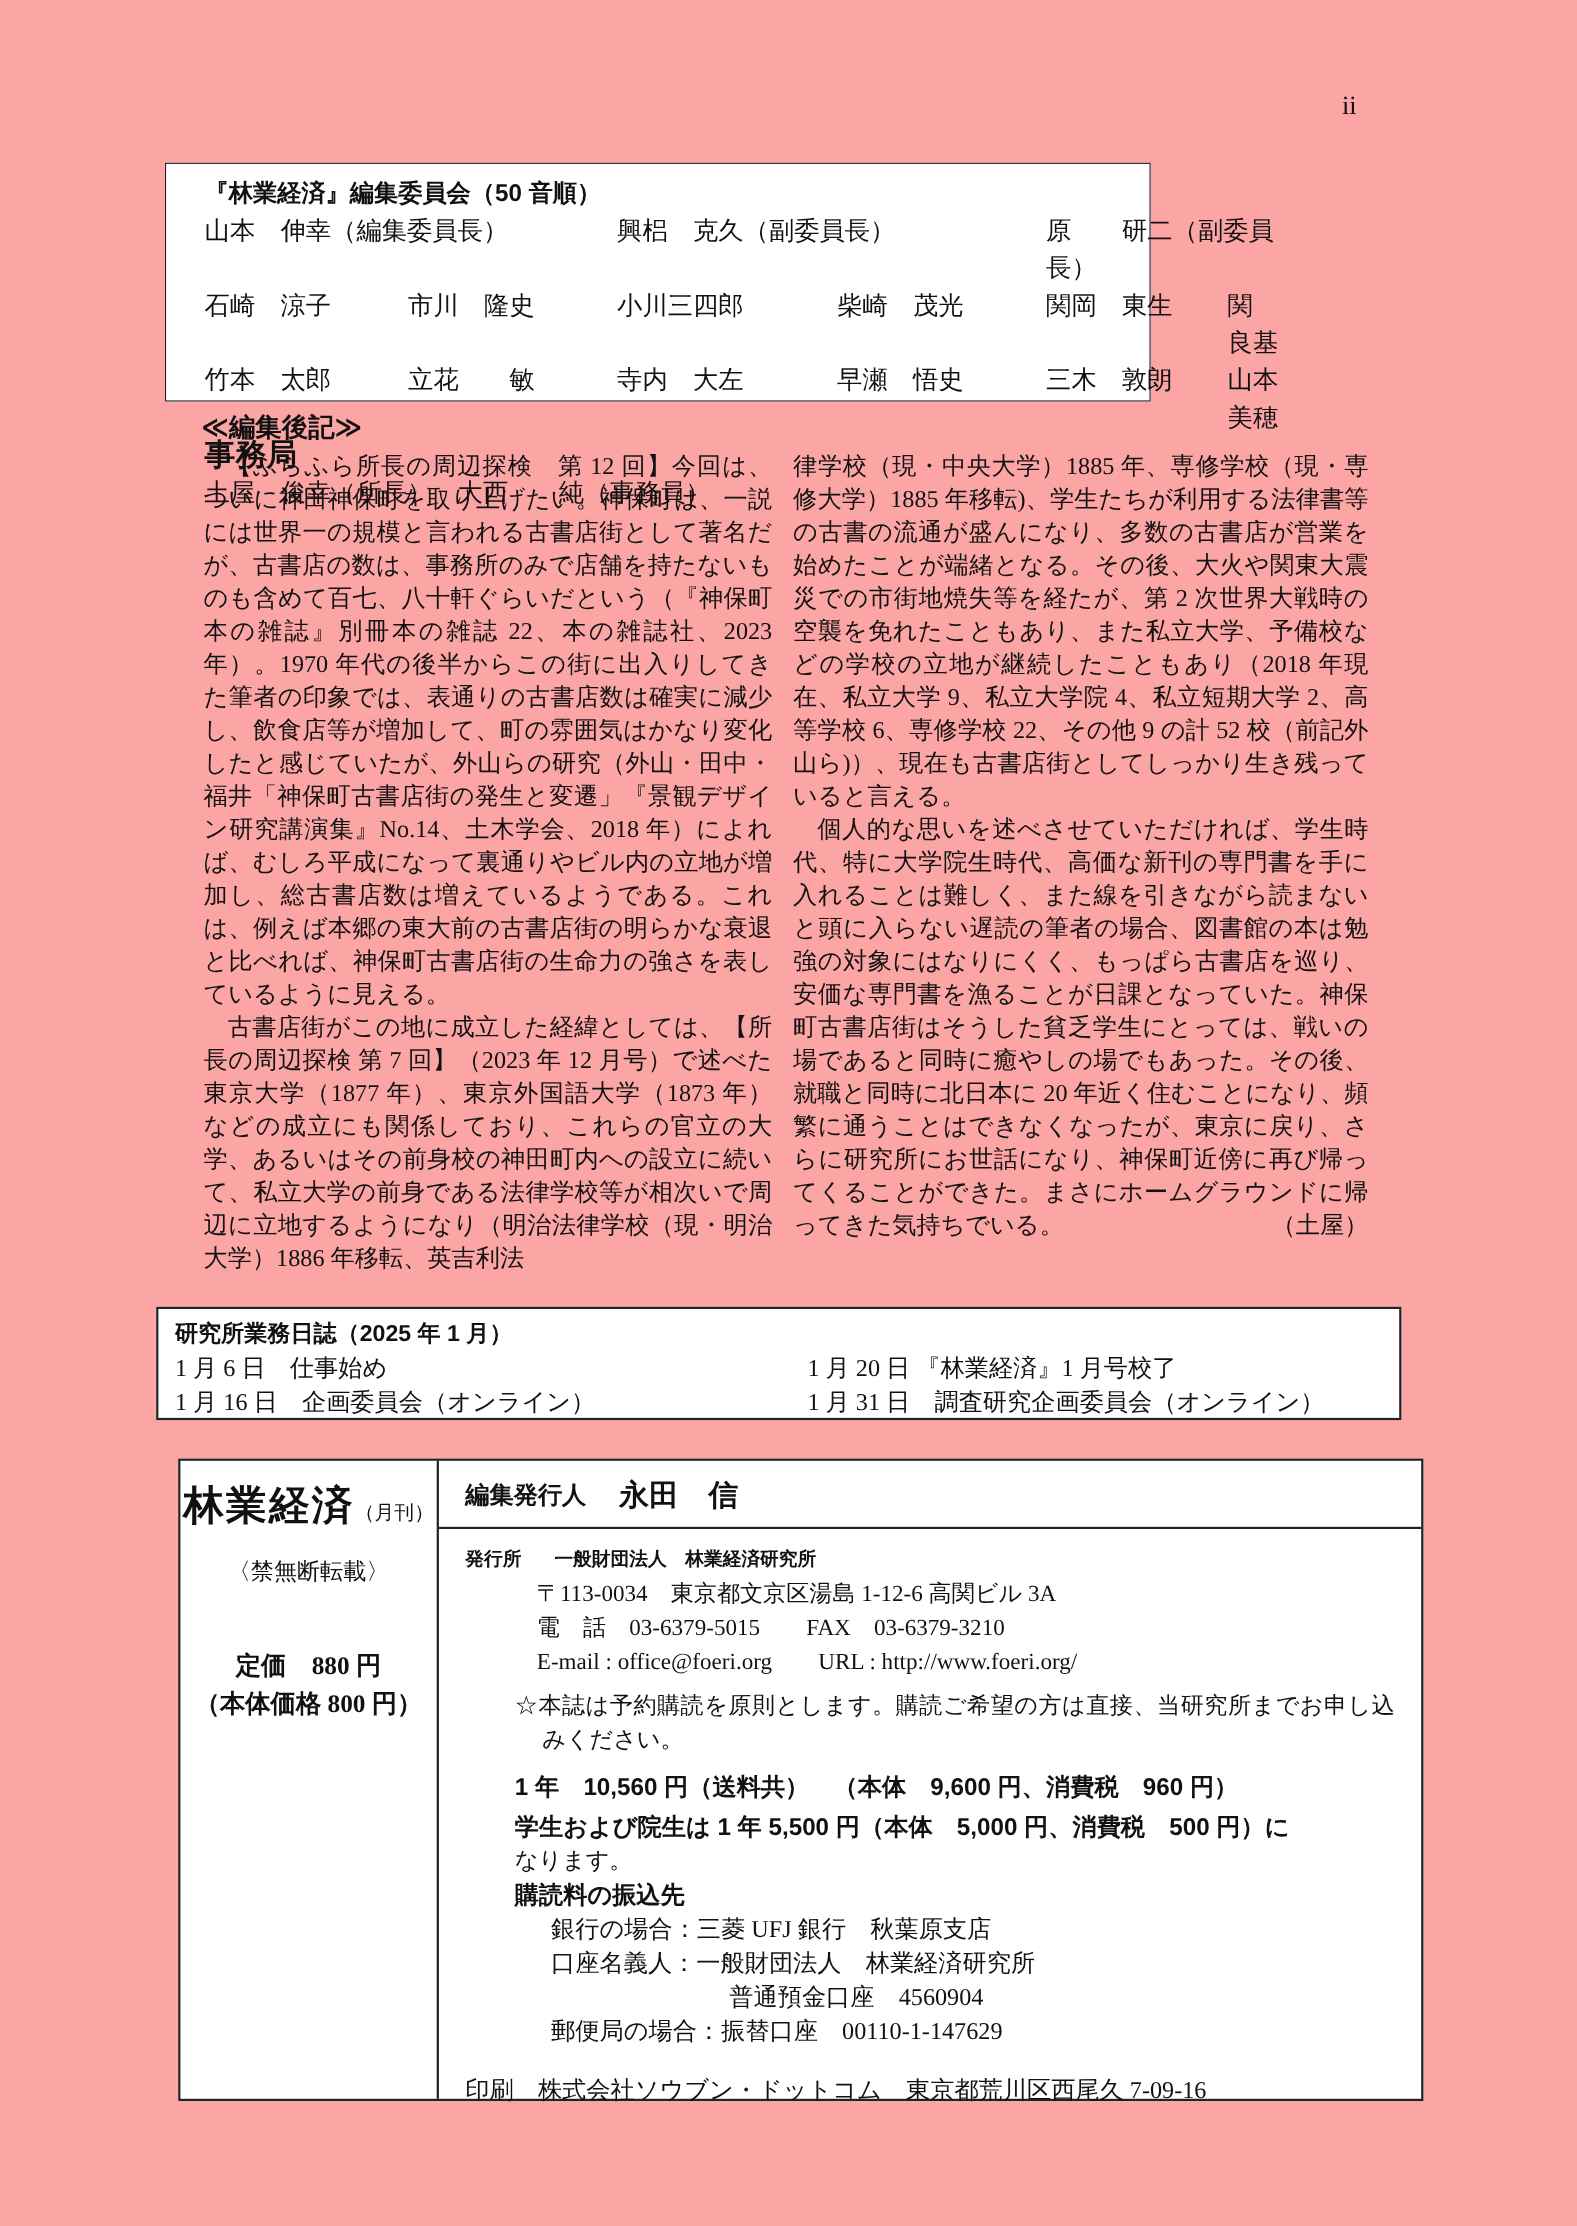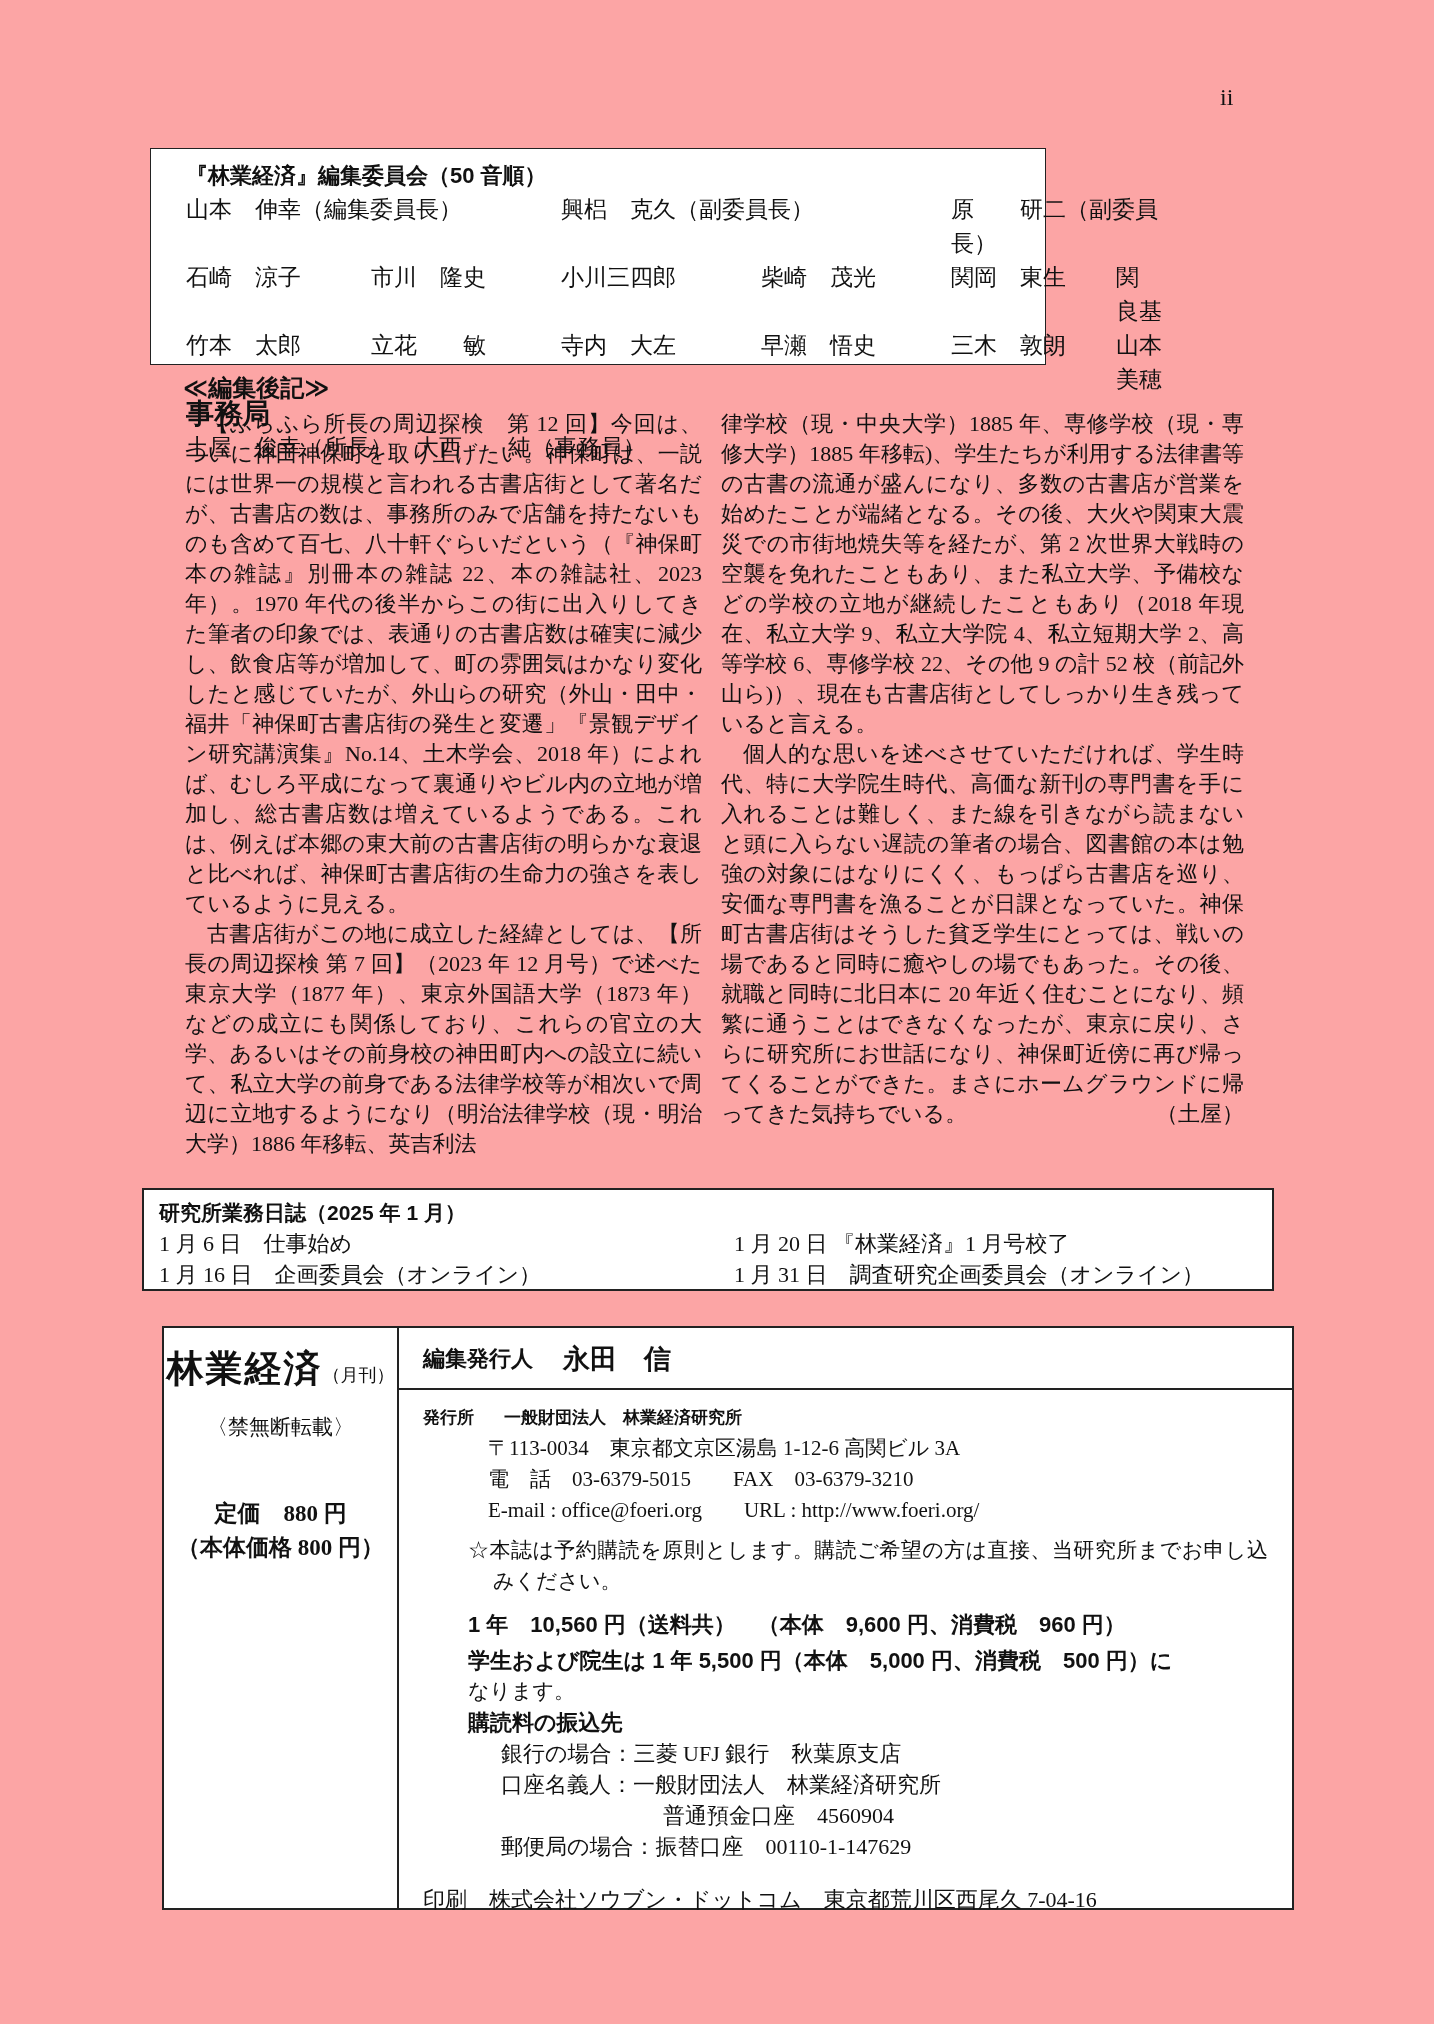--- a/index.html
+++ b/index.html
@@ -144,18 +144,18 @@
         <div class="ind1">E-mail : office@foeri.org　　URL : http://www.foeri.org/</div>
         <div class="subscribe">☆本誌は予約購読を原則とします。購読ご希望の方は直接、当研究所までお申し込みください。</div>
         <div class="price-line gothic">1 年　10,560 円（送料共）　（本体　9,600 円、消費税　960 円）</div>
         <div class="price-line2 gothic">学生および院生は 1 年 5,500 円（本体　5,000 円、消費税　500 円）に</div>
         <div class="plain-line">なります。</div>
         <div class="transfer-heading gothic">購読料の振込先</div>
         <div class="ind2">銀行の場合：三菱 UFJ 銀行　秋葉原支店</div>
         <div class="ind2">口座名義人：一般財団法人　林業経済研究所</div>
         <div class="ind3">普通預金口座　4560904</div>
         <div class="ind2">郵便局の場合：振替口座　00110-1-147629</div>
-        <div class="printer-line">印刷　株式会社ソウブン・ドットコム　東京都荒川区西尾久 7-04-16</div>
+        <div class="printer-line">印刷　株式会社ソウブン・ドットコム　東京都荒川区西尾久 7-09-16</div>
       </div>
     </div>
   </div>
 
 </div>
 
 </body></html>

